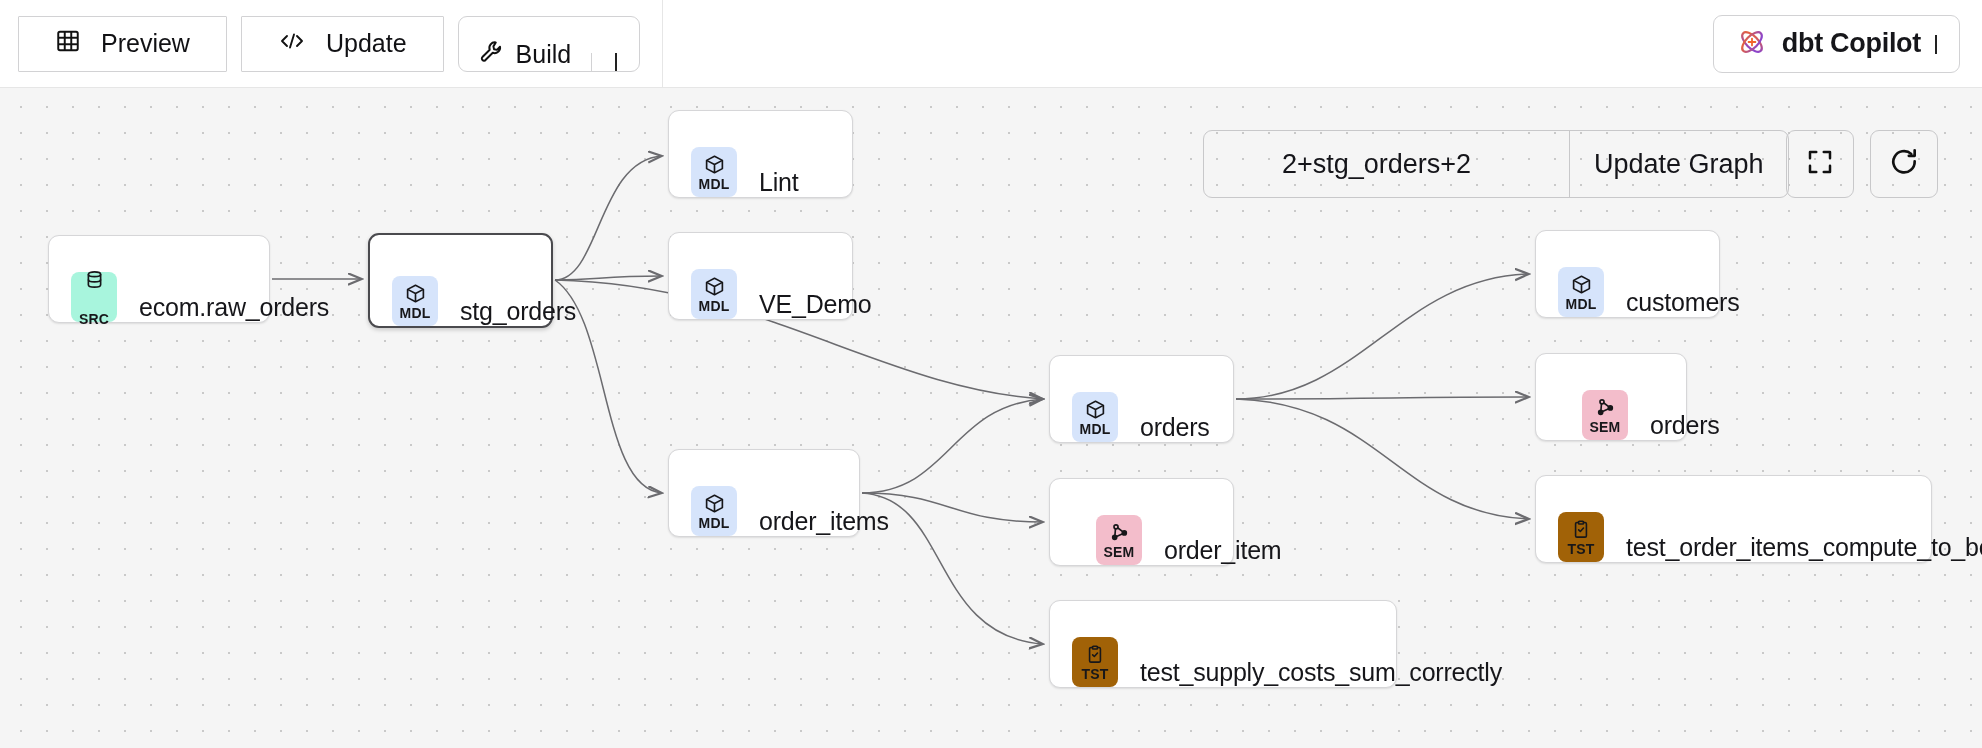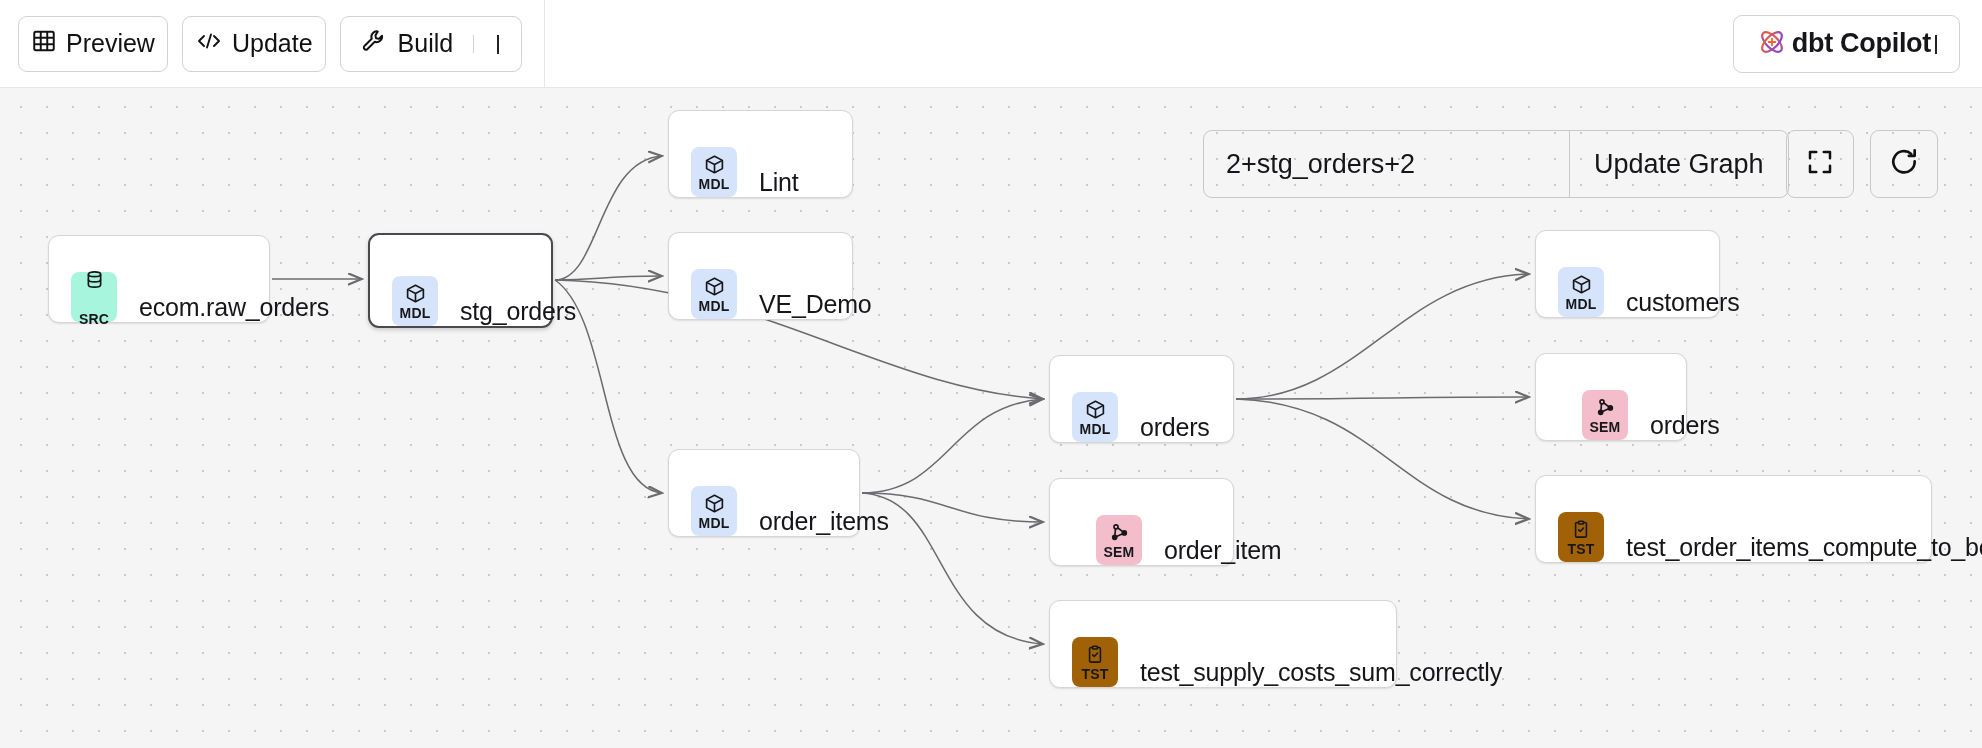--- a/index.html
+++ b/index.html
@@ -20,38 +20,38 @@
   }
 
   .toolbar-left {
     display: flex; align-items: center; gap: 14px;
     padding-left: 18px; height: 100%;
   }
 
   .btn {
     height: 56px;
     border: 1px solid #d2d2d4;
-    border-radius: 9px;
+    border-radius: 1px;
     background: #fff;
     display: flex; align-items: center; justify-content: center;
-    gap: 9px;
-    padding: 0 12px;
+    gap: 20px;
+    padding: 0 36px;
     font-size: 25px;
     color: #111114;
     font-family: "Liberation Sans", sans-serif;
     cursor: pointer;
     white-space: nowrap;
   }
 
   .btn-split {
     height: 56px;
     border: 1px solid #d2d2d4;
     border-radius: 9px;
     background: #fff;
-    display: flex; align-items: center;
+    display: flex; align-items: flex-end;
     overflow: hidden;
   }
   .btn-split .main {
     display: flex; align-items: center; justify-content: center; gap: 11px;
     padding: 0 20px;
     font-size: 25px; color: #111114;
     cursor: pointer; white-space: nowrap;
   }
   .btn-split .caret {
     width: 48px;
@@ -100,21 +100,21 @@
 
   .copilot-wrap {
     margin-left: auto;
     padding-right: 22px;
   }
   .copilot-btn {
     height: 58px;
     border: 1px solid #d2d2d4;
     border-radius: 9px;
     background: #fff;
-    display: flex; align-items: center; gap: 4px;
+    display: flex; align-items: center; gap: 14px;
     padding: 0 22px;
     cursor: pointer;
   }
   .copilot-label {
     font-size: 27px; font-weight: bold; color: #16161a;
     letter-spacing: -0.3px;
   }
 
   
   .canvas {
@@ -144,20 +144,21 @@
     border-radius: 9px;
     background: transparent;
   }
   .graph-input {
     width: 345px; height: 100%;
     border: none; background: transparent;
     font-size: 27px; color: #15151a;
     padding: 0 22px;
     font-family: "Liberation Sans", sans-serif;
     outline: none;
+    text-align: center;
   }
   .update-btn {
     height: 100%;
     border-left: 1px solid #c8c8ca;
     display: flex; align-items: center; justify-content: center;
     padding: 0 24px;
     font-size: 27px; color: #15151a;
     cursor: pointer; white-space: nowrap;
     background: transparent;
     margin-left: 20px;

